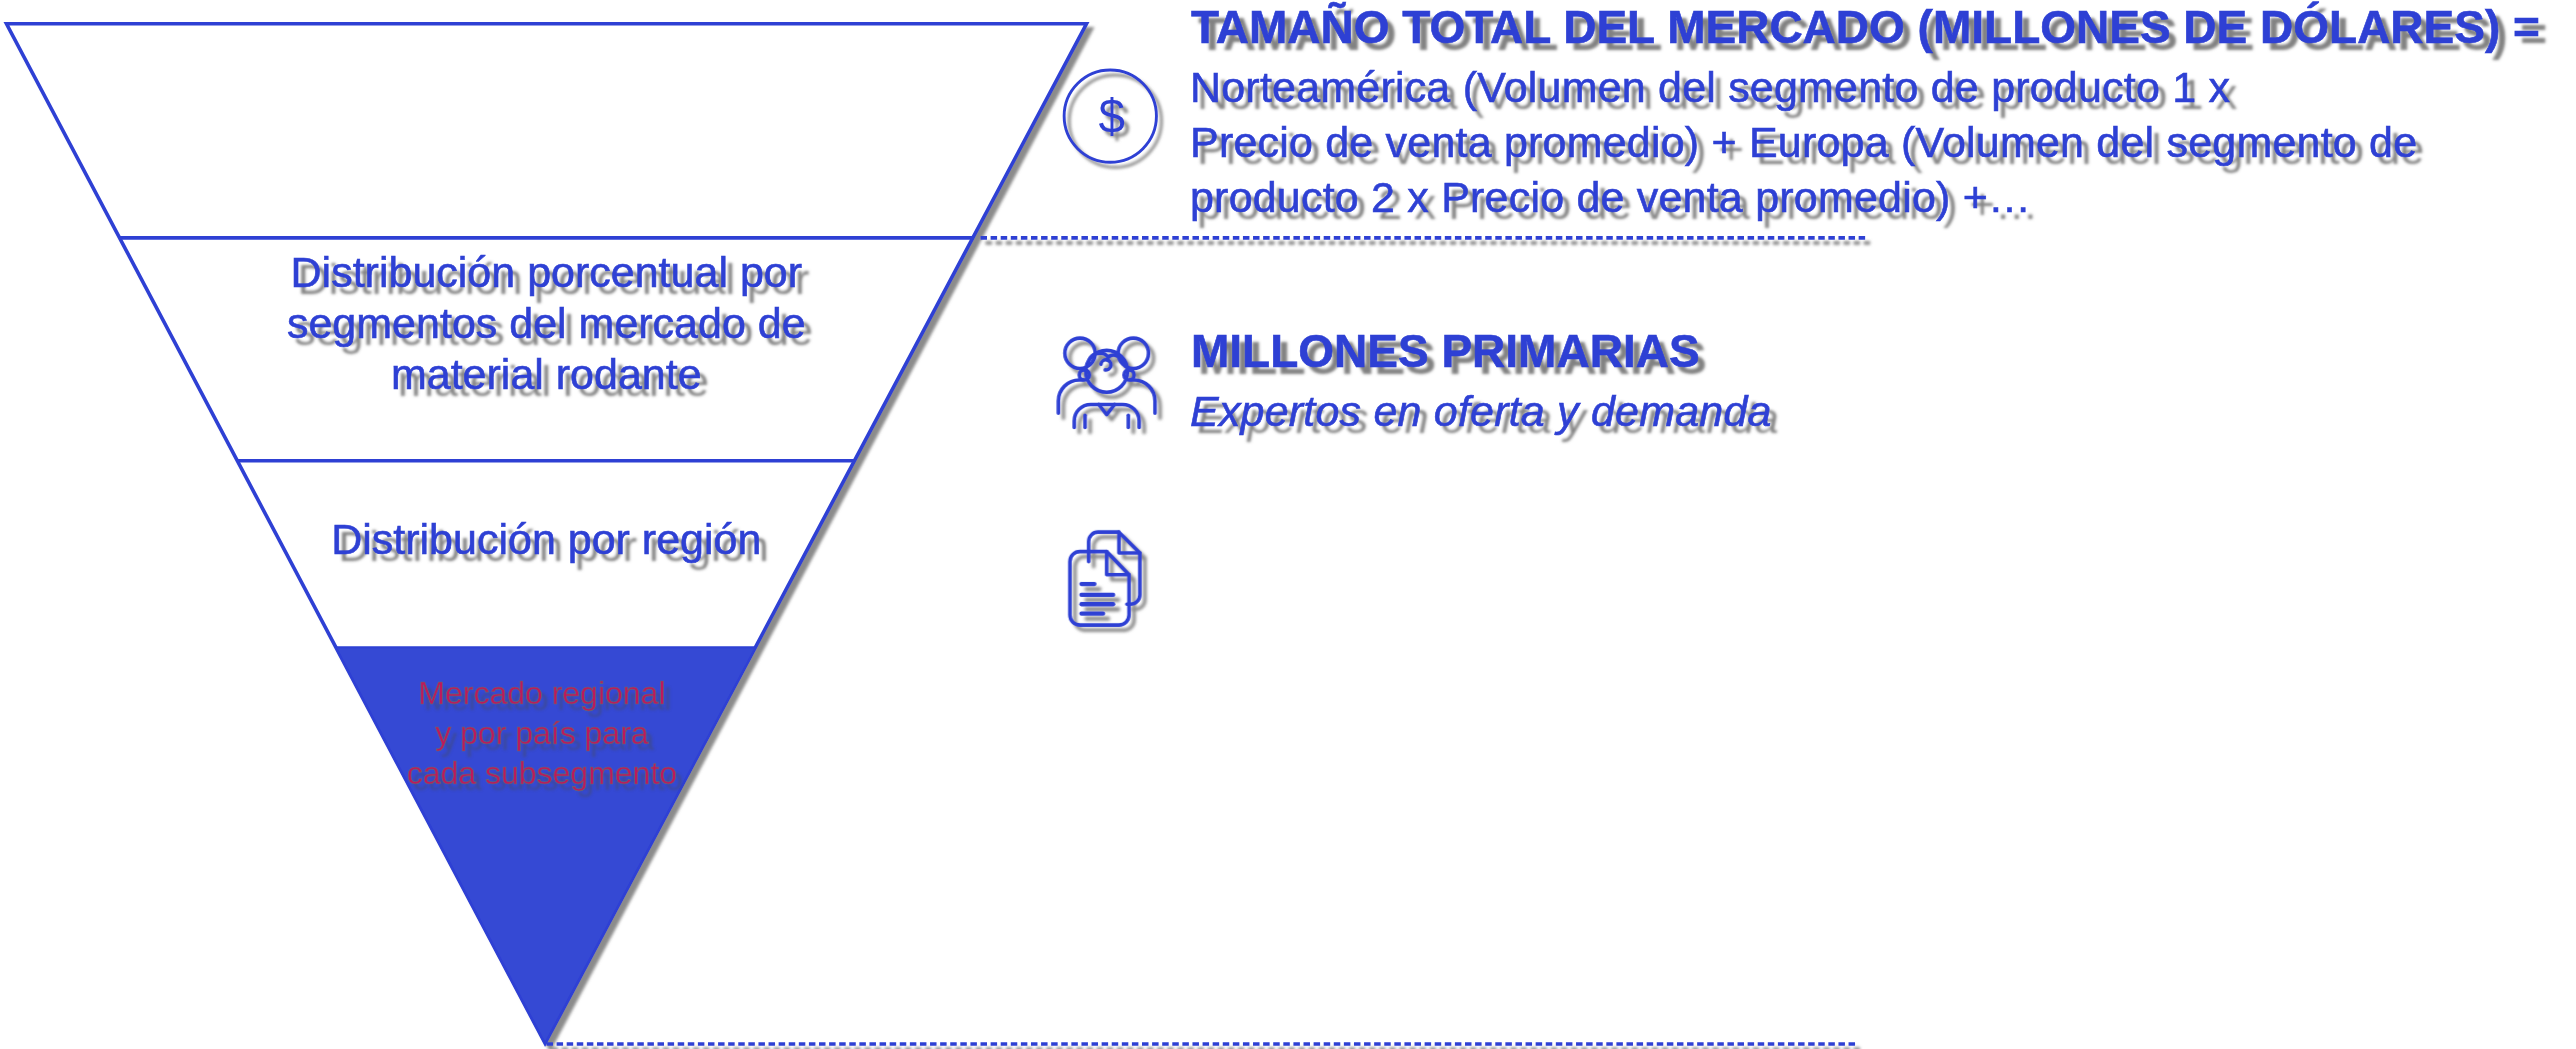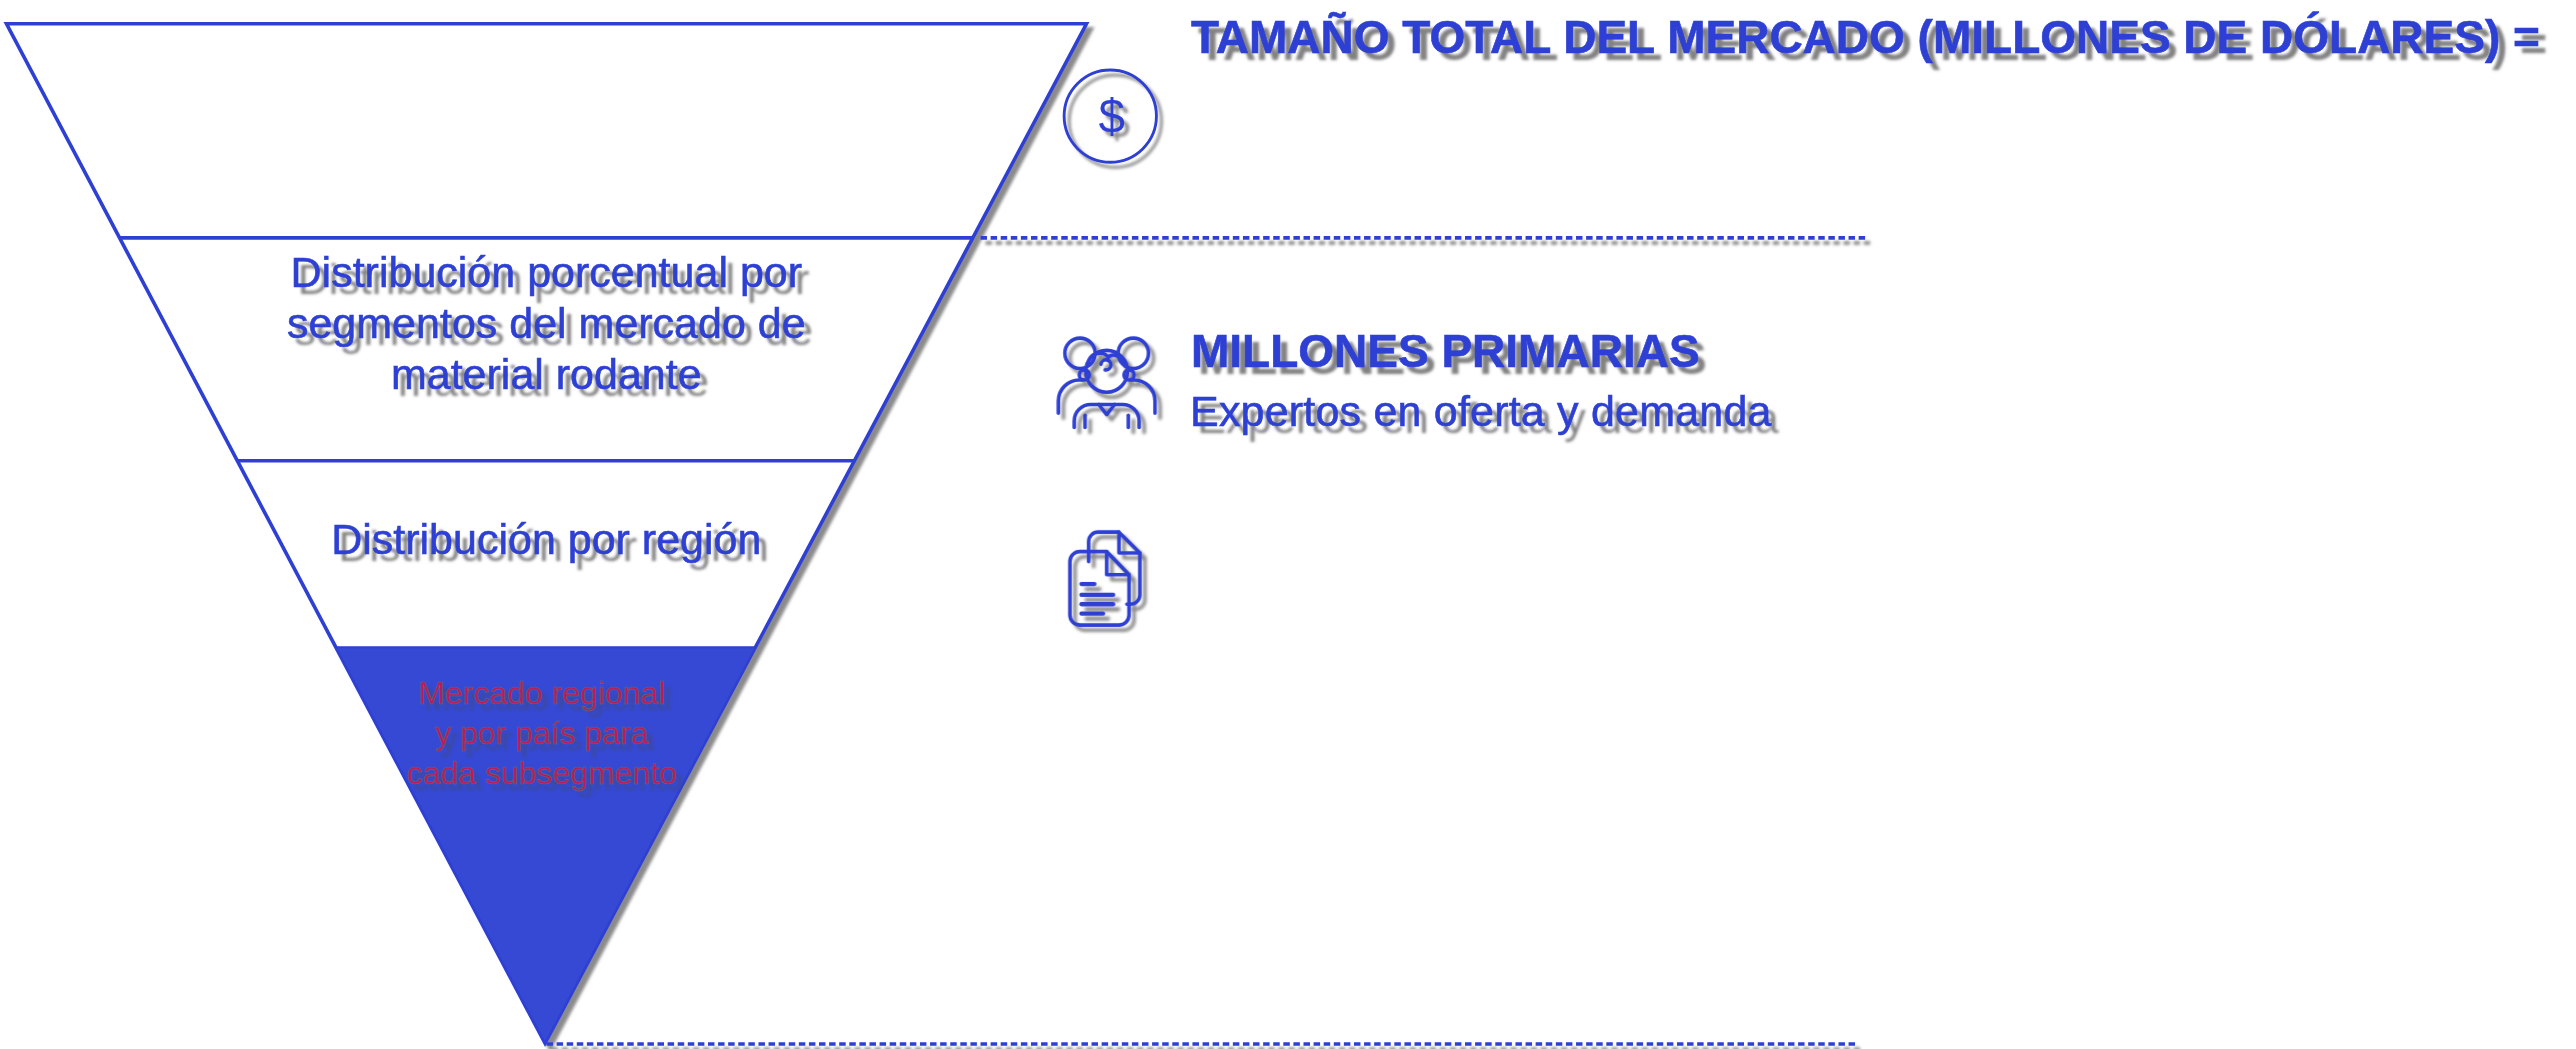--- a/index.html
+++ b/index.html
@@ -56,19 +56,20 @@
       <line x1="20" y1="103" x2="64" y2="103" stroke-width="6"></line>
       <line x1="20" y1="116" x2="50" y2="116" stroke-width="6"></line>
     </g>
   </g>
 </svg>
 
 <div class="t c" style="top:514px;font-size:43px;line-height:51px;">Distribución por región</div>
 <div class="t c" style="top:247px;font-size:43px;line-height:51px;">Distribución porcentual por<br>segmentos del mercado de<br>material rodante</div>
 <div class="t c gray" style="top:673px;left:1.4px;font-size:32px;line-height:40px;">Mercado regional<br>y por país para<br>cada subsegmento</div>
 
-<div class="t h" style="left:1191px;top:14px;">TAMAÑO TOTAL DEL MERCADO (MILLONES DE DÓLARES) =</div>
+<div class="t h" style="left:1191px;top:4px;">TAMAÑO TOTAL DEL MERCADO (MILLONES DE DÓLARES) =</div>
+<div class="t b" style="left:1190px;top:60px;">Norteamérica (Volumen del segmento de producto 1 x<br>Precio de venta promedio) + Europa (Volumen del segmento de<br>producto 2 x Precio de venta promedio) +…</div>
 
 <div class="t h" style="left:1191px;top:328px;">MILLONES PRIMARIAS</div>
-<div class="t b" style="left:1190px;top:384px;">Expertos en oferta y demanda</div>
+<div class="t b" style="left:1190px;top:384px;font-style:italic;">Expertos en oferta y demanda</div>
 
 </div>
 
 
 </body></html>

